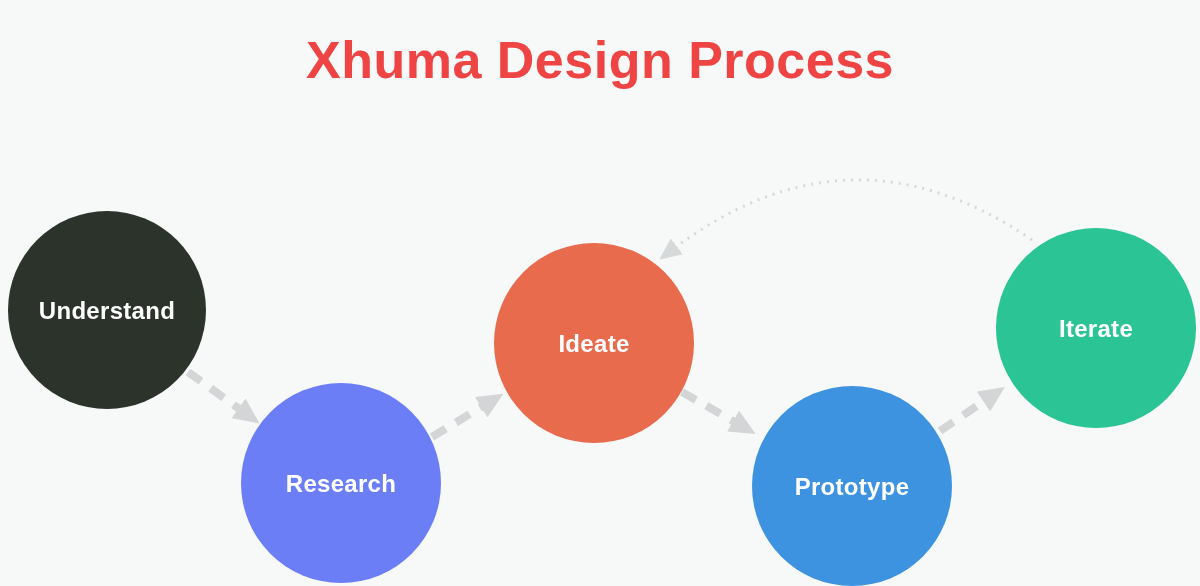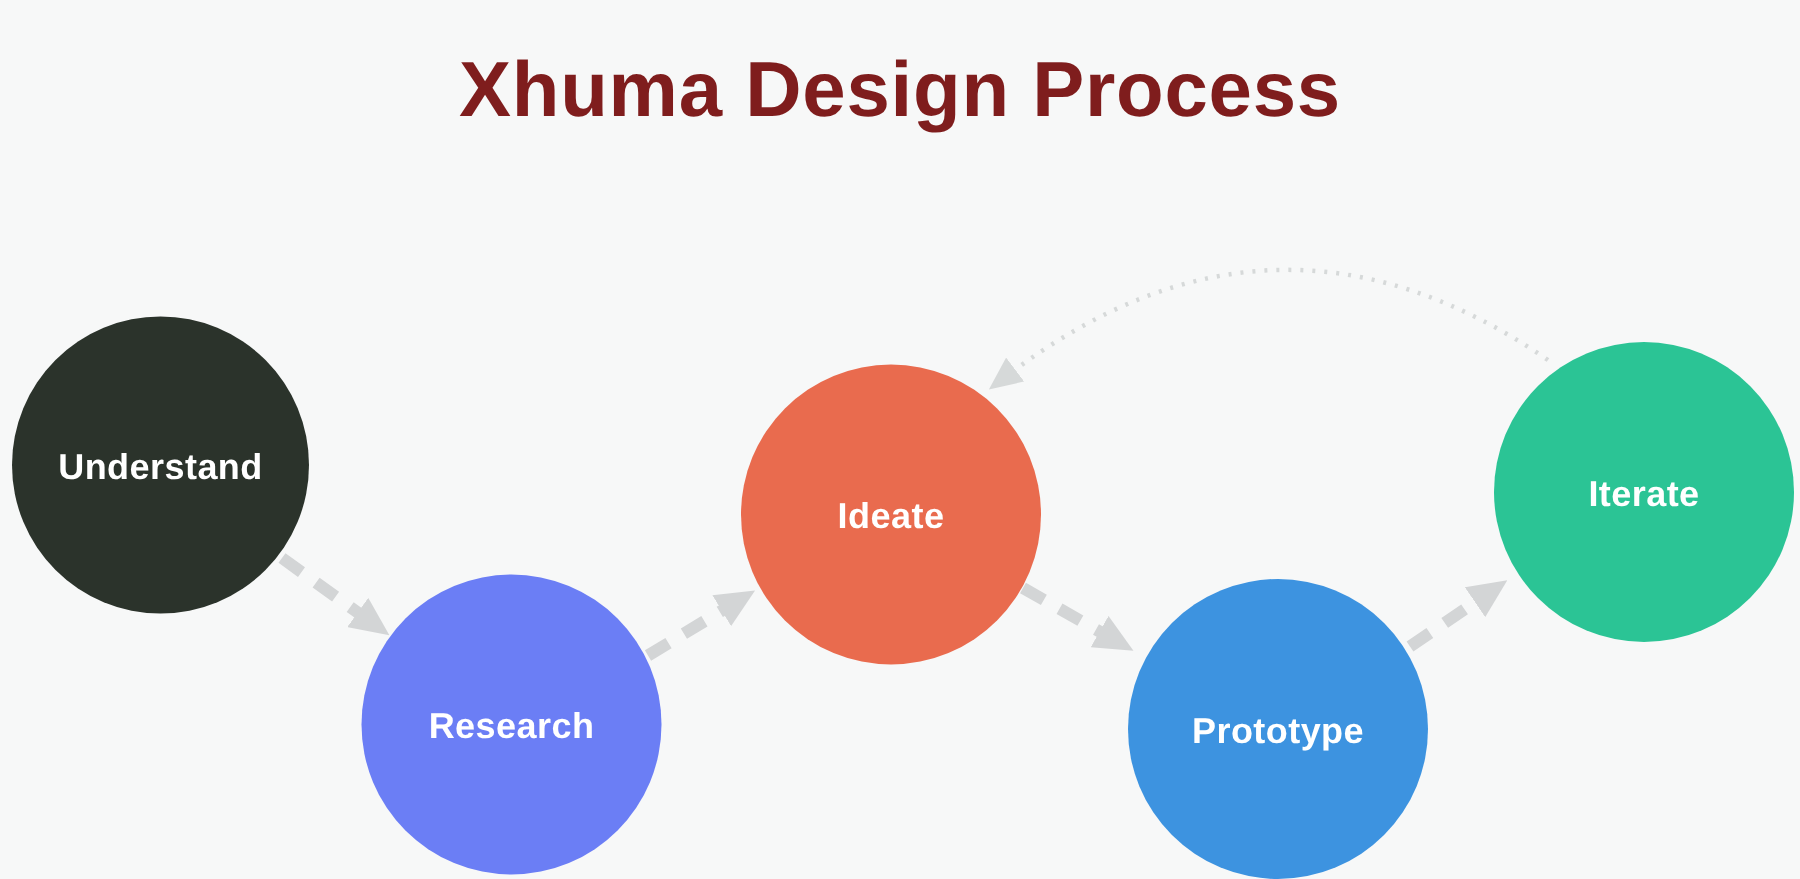--- a/index.html
+++ b/index.html
@@ -46,21 +46,21 @@
     stroke-width: 3;
     stroke-dasharray: 2 6;
     stroke-linecap: butt;
   }
 </style>
 </head>
 <body>
 
 <div class="canvas" style="background: rgb(247, 248, 248);">
 
-  <h1 class="title" style="color: #7f1d1d;">Xhuma Design Process</h1>
+  <h1 class="title" style="color: #ef4444;">Xhuma Design Process</h1>
 
   <svg class="diagram-svg" width="1200" height="586" viewBox="0 0 1200 586">
     <defs>
       <marker id="head" markerUnits="userSpaceOnUse" markerWidth="26" markerHeight="24" refX="8" refY="12" orient="auto">
         <path d="M0,0 L26,12 L0,24 Z" fill="#d3d5d6"></path>
       </marker>
       <marker id="head-dotted" markerUnits="userSpaceOnUse" markerWidth="22" markerHeight="20" refX="6" refY="10" orient="auto">
         <path d="M0,0 L22,10 L0,20 Z" fill="#d6d9d9"></path>
       </marker>
     </defs>

